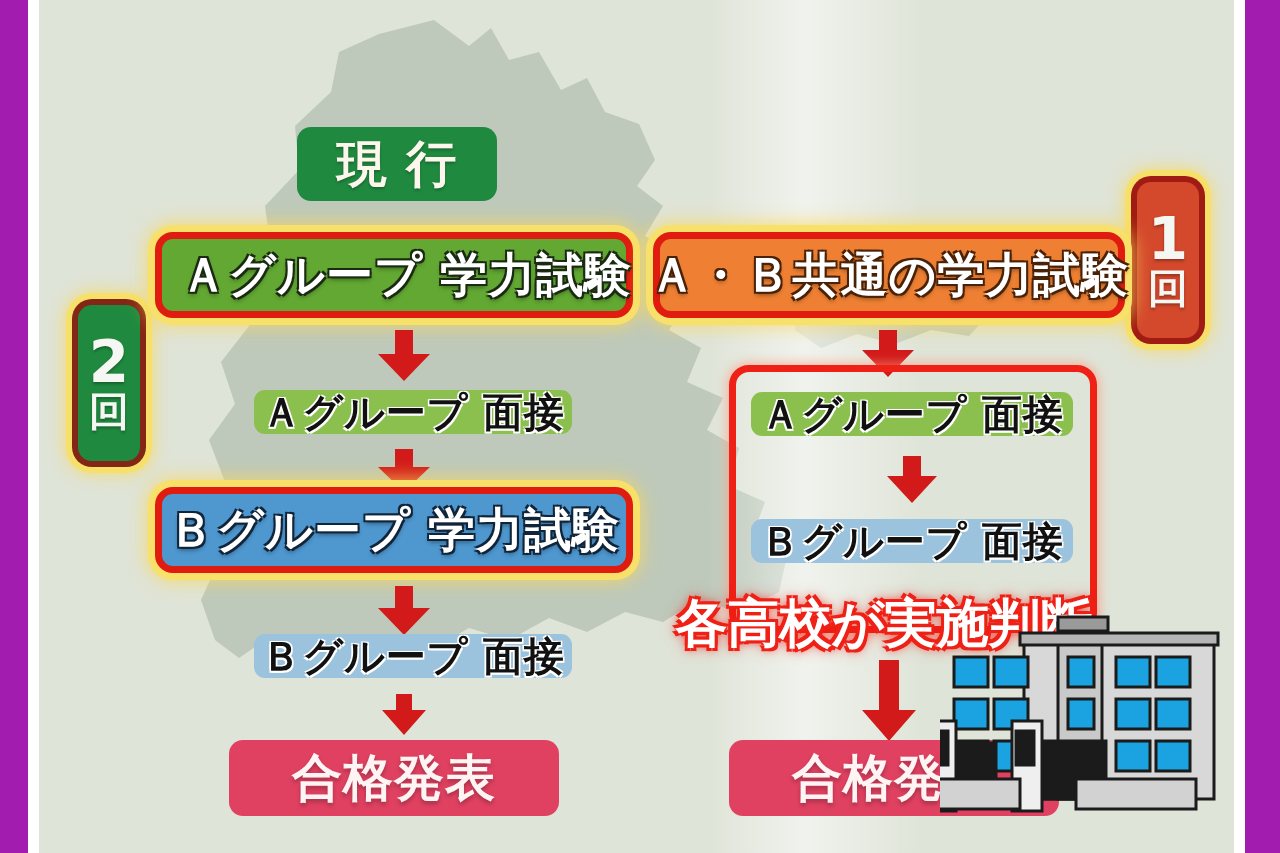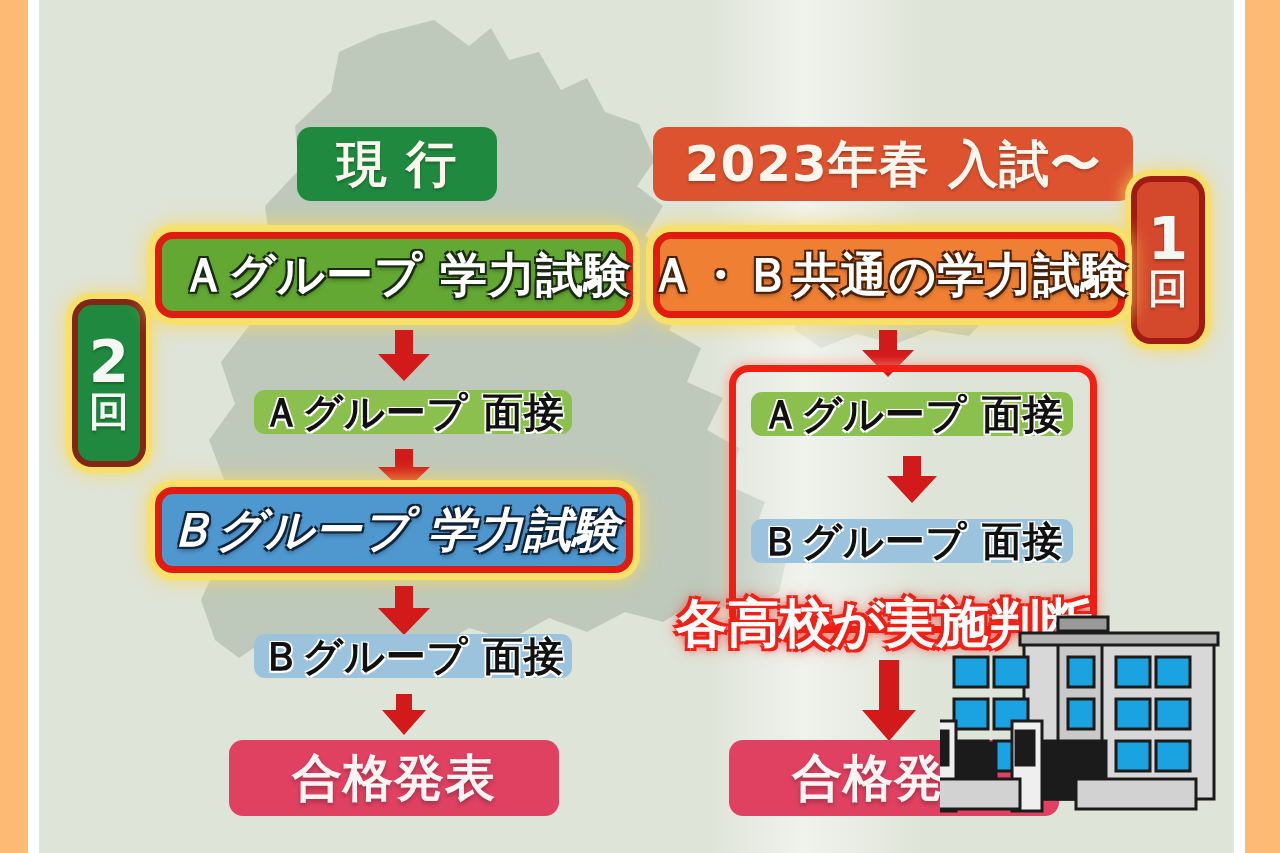--- a/index.html
+++ b/index.html
@@ -1,18 +1,18 @@
 <!DOCTYPE html>
 <html><head>
 <meta charset="utf-8">
 <style>
   html,body{margin:0;padding:0;background:#808080;}
   body{width:1280px;height:853px;overflow:hidden;font-family:"DejaVu Sans","Liberation Sans",sans-serif;}
 
-  #screen{position:relative;width:1280px;height:853px;background:#fdba74;}
+  #screen{position:relative;width:1280px;height:853px;background:#a21caf;}
 
   
   .white-strip{position:absolute;top:0;height:853px;background:#ffffff;}
   .strip-left{left:28px;width:11px;}
   .strip-right{left:1234px;width:11px;}
 
   #plate{position:absolute;left:39px;top:0;width:1195px;height:853px;
          background:#dfe4d8;overflow:hidden;}
 
   
@@ -35,21 +35,21 @@
 
   
   .strong{height:86px;font-size:47px;font-weight:bold;color:#ffffff;
           border:7px solid #e01b10;border-radius:18px;
           box-shadow:0 0 0 7px #f8e16b, 0 0 18px 9px rgba(250,215,90,.75);
           text-shadow:-2px -2px 0 #1b2a12, 2px -2px 0 #1b2a12, -2px 2px 0 #1b2a12,
                       2px 2px 0 #1b2a12, 0 3px 5px rgba(0,0,0,.45);}
   .strong.green{background:#62a832;}
   .strong.blue{background:#4e97cf;
        text-shadow:-2px -2px 0 #10243a, 2px -2px 0 #10243a, -2px 2px 0 #10243a,
-                   2px 2px 0 #10243a, 0 3px 5px rgba(0,0,0,.45);font-style:italic;}
+                   2px 2px 0 #10243a, 0 3px 5px rgba(0,0,0,.45);}
   .strong.orange{background:#ef8033;
        text-shadow:-2px -2px 0 #4a2208, 2px -2px 0 #4a2208, -2px 2px 0 #4a2208,
                    2px 2px 0 #4a2208, 0 3px 5px rgba(0,0,0,.45);}
 
   
   .light{height:44px;font-size:40px;font-weight:bold;color:#111111;border-radius:11px;
          text-shadow:-1.5px -1.5px 0 #ffffff, 1.5px -1.5px 0 #ffffff,
                      -1.5px 1.5px 0 #ffffff, 1.5px 1.5px 0 #ffffff;}
   .light.green{background:#8cc04e;}
   .light.blue{background:#9cc3dd;}
@@ -155,21 +155,20 @@
     <div class="pill light blue" style="left:215px;top:634px;width:318px;">Ｂグループ 面接</div>
 
     <div class="arrow" style="left:340px;top:694px;">
       <svg width="50" height="42" viewBox="0 0 50 42">
           <polygon points="17,0 33,0 33,16 47,16 25,41 3,16 17,16" fill="#d21a1a"></polygon>
         </svg>
     </div>
 
     <div class="pill result" style="left:190px;top:740px;width:330px;">合格発表</div>
 
-    <div class="pill hdr hdr-orange" style="left:614px;top:127px;width:480px;">2023年春 入試〜</div>
 
     <div class="badge orange" style="position:absolute;left:1092px;top:176px;">
       <span class="num">1</span>
       <span class="kai">回</span>
     </div>
 
     <div class="pill strong orange" style="left:614px;top:232px;width:472px;">Ａ・Ｂ共通の学力試験</div>
 
     <div class="arrow" style="left:820px;top:330px;">
       <svg width="58" height="48" viewBox="0 0 58 48">

